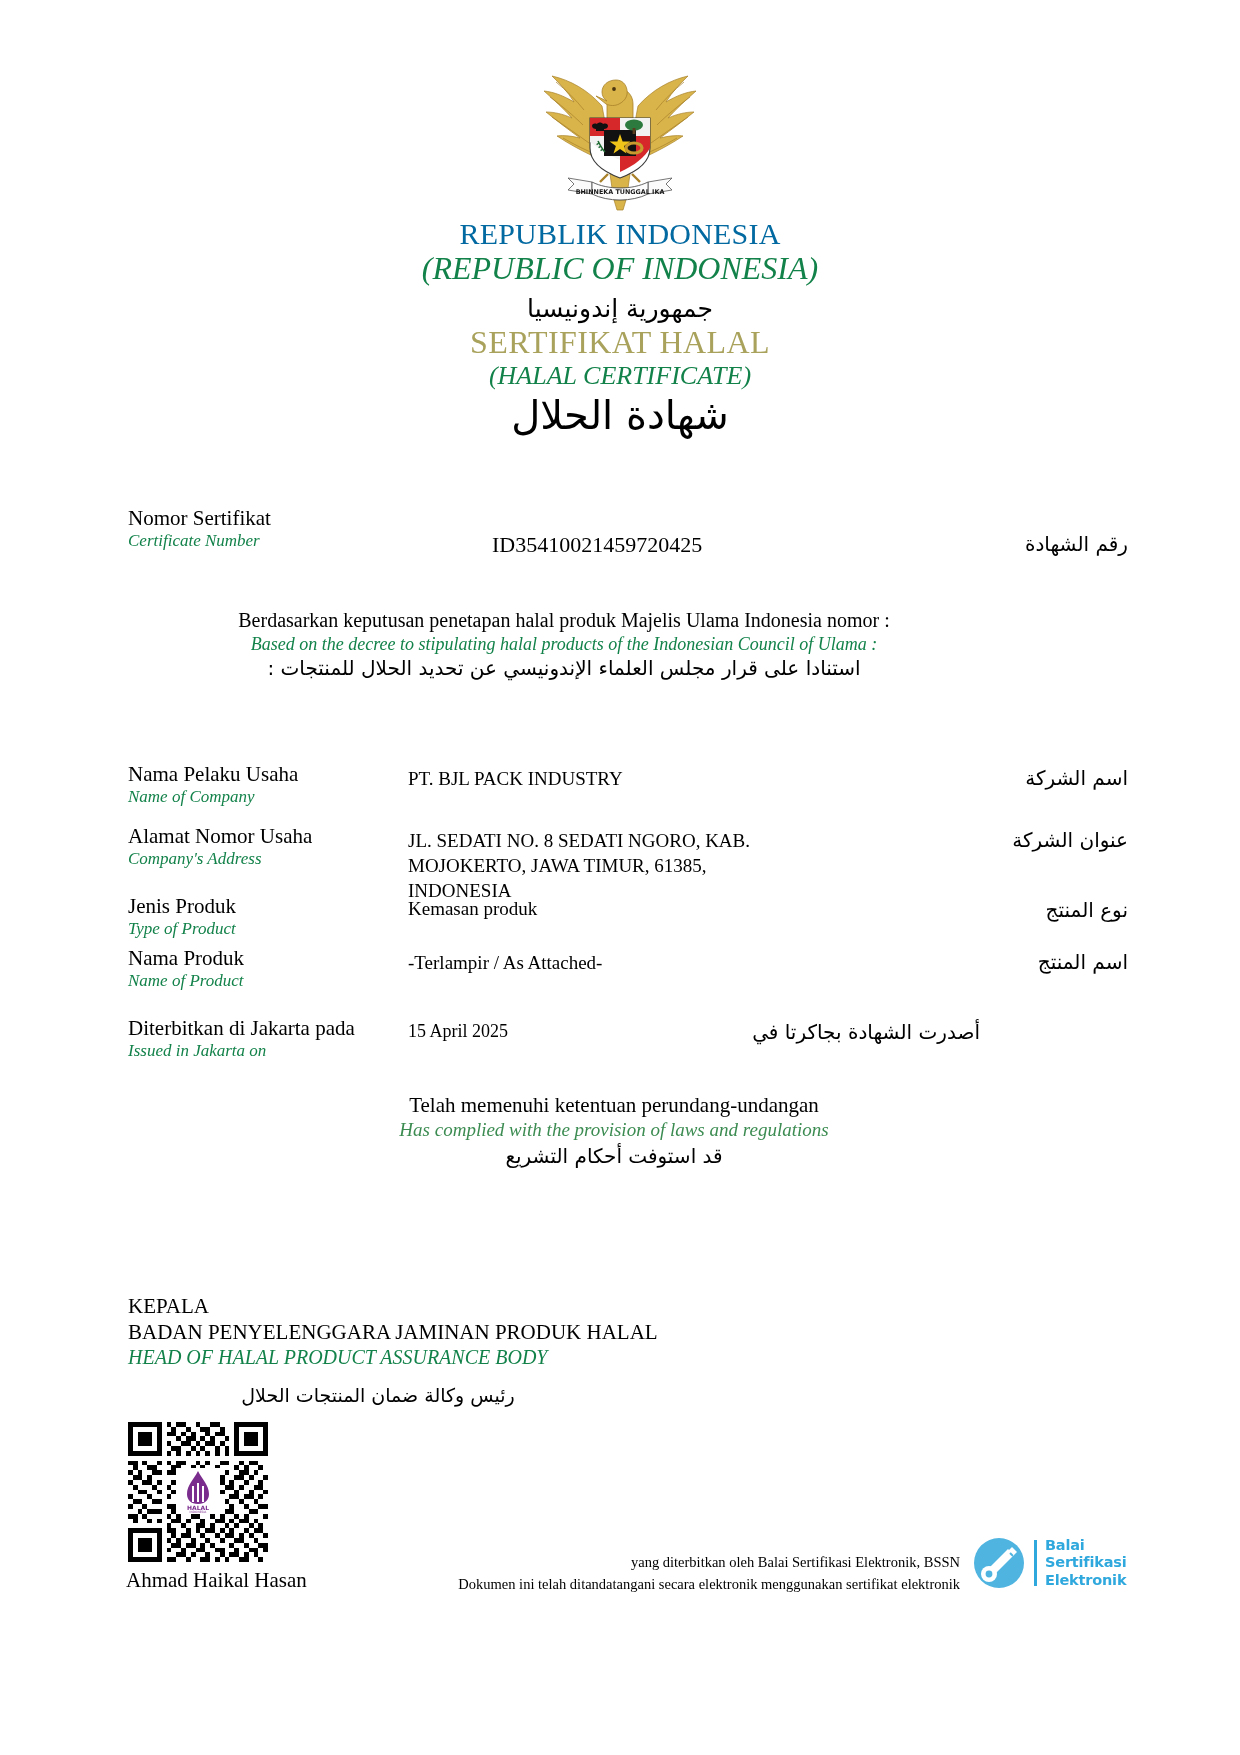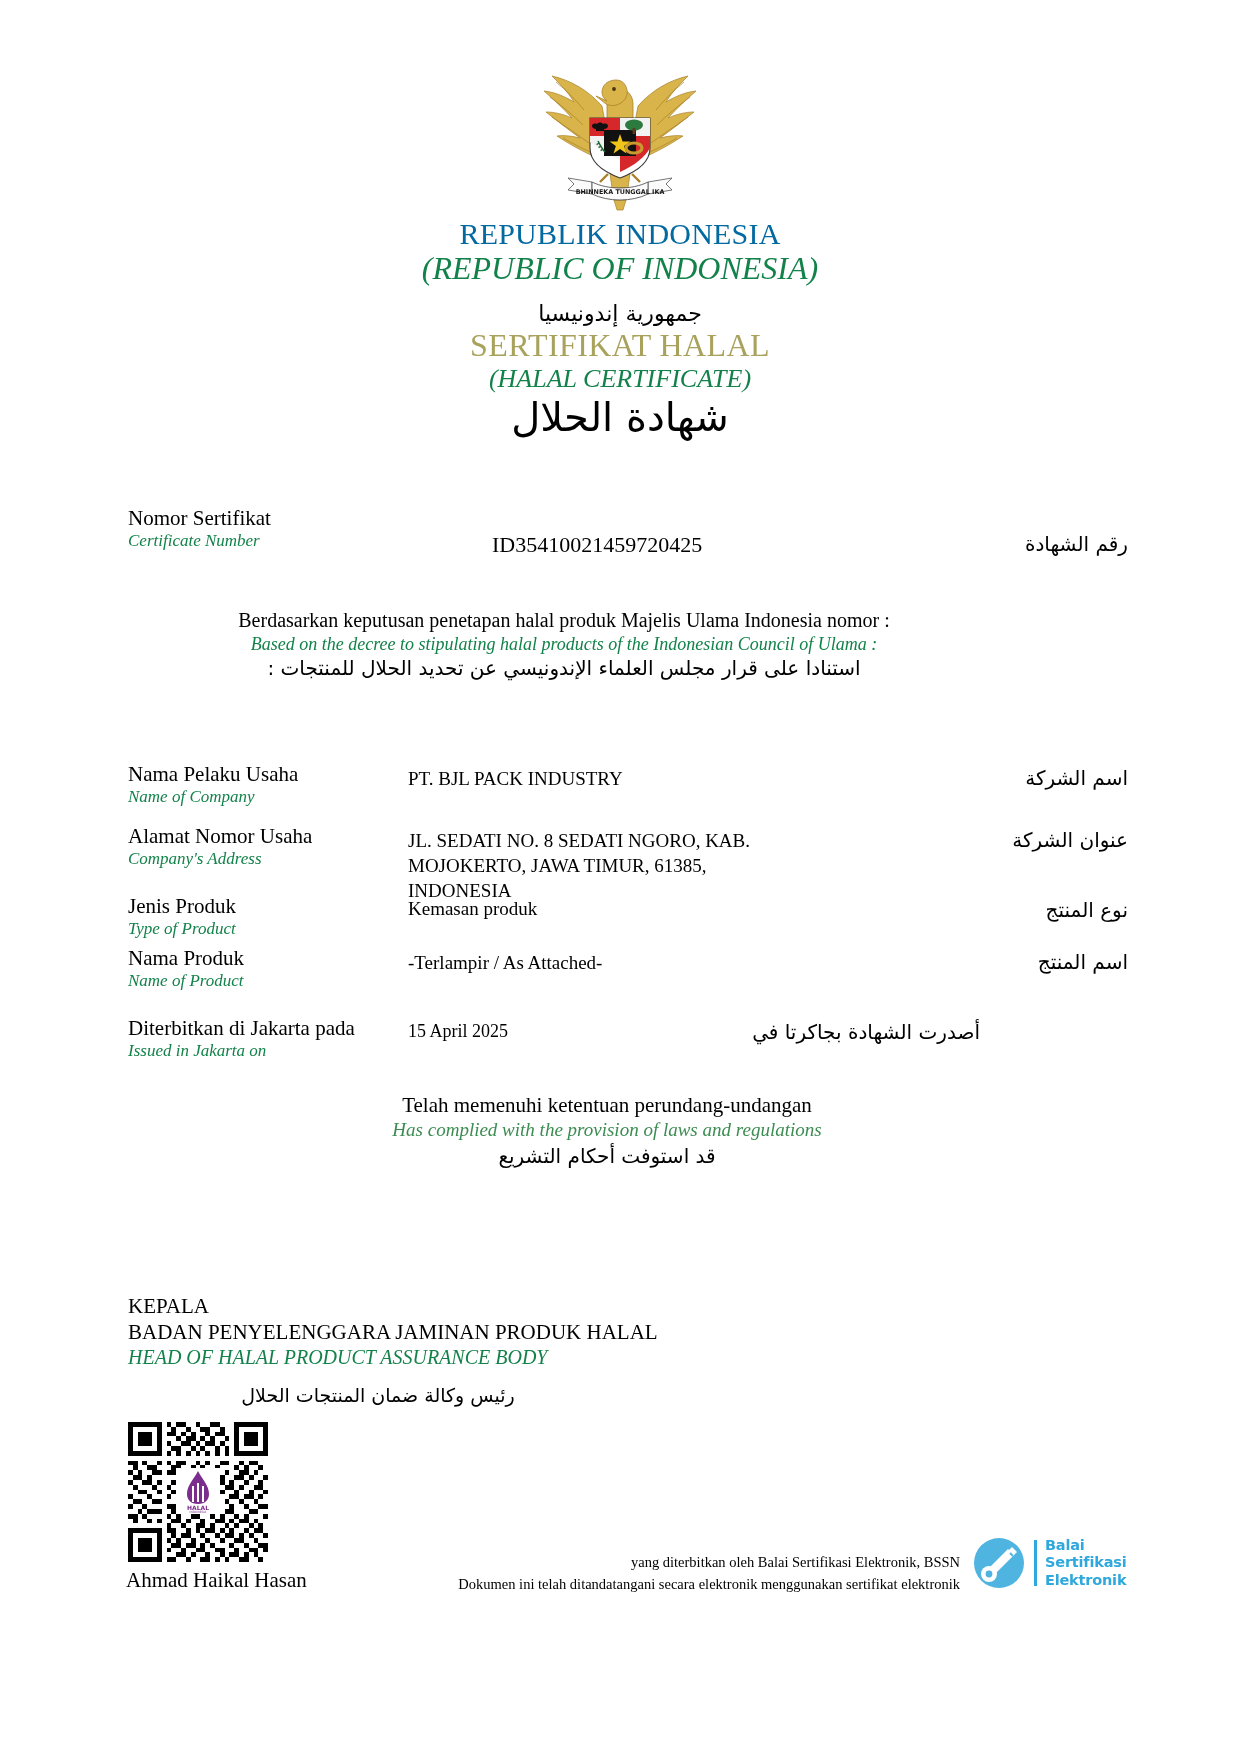--- a/index.html
+++ b/index.html
@@ -48,25 +48,25 @@
     color: #0369a1;
     letter-spacing: 0.2px;
   }
   .h-en {
     font-size: 32px;
     font-style: italic;
     color: #13824a;
     margin-top: 2px;
   }
   .h-ar {
-    font-size: 22px;
+    font-size: 25px;
     color: #000000;
     direction: rtl;
     font-family: "DejaVu Sans", sans-serif;
-    margin-top: 16px;
+    margin-top: 10px;
   }
   .h-title-gold {
     font-size: 32px;
     color: #a9a25c;
     margin-top: 4px;
     letter-spacing: 0.4px;
   }
   .h-title-en {
     font-size: 26px;
     font-style: italic;
@@ -185,21 +185,21 @@
     direction: rtl;
     color: #000000;
     font-family: "DejaVu Sans", sans-serif;
     white-space: nowrap;
   }
 
   
   .compliance {
     position: absolute;
     top: 1092px;
-    left: 9px;
+    left: 16px;
     width: 1196px;
     text-align: center;
     line-height: 1.24;
   }
   .comp-id {
     font-size: 21px;
     color: #000000;
   }
   .comp-en {
     font-size: 19px;

